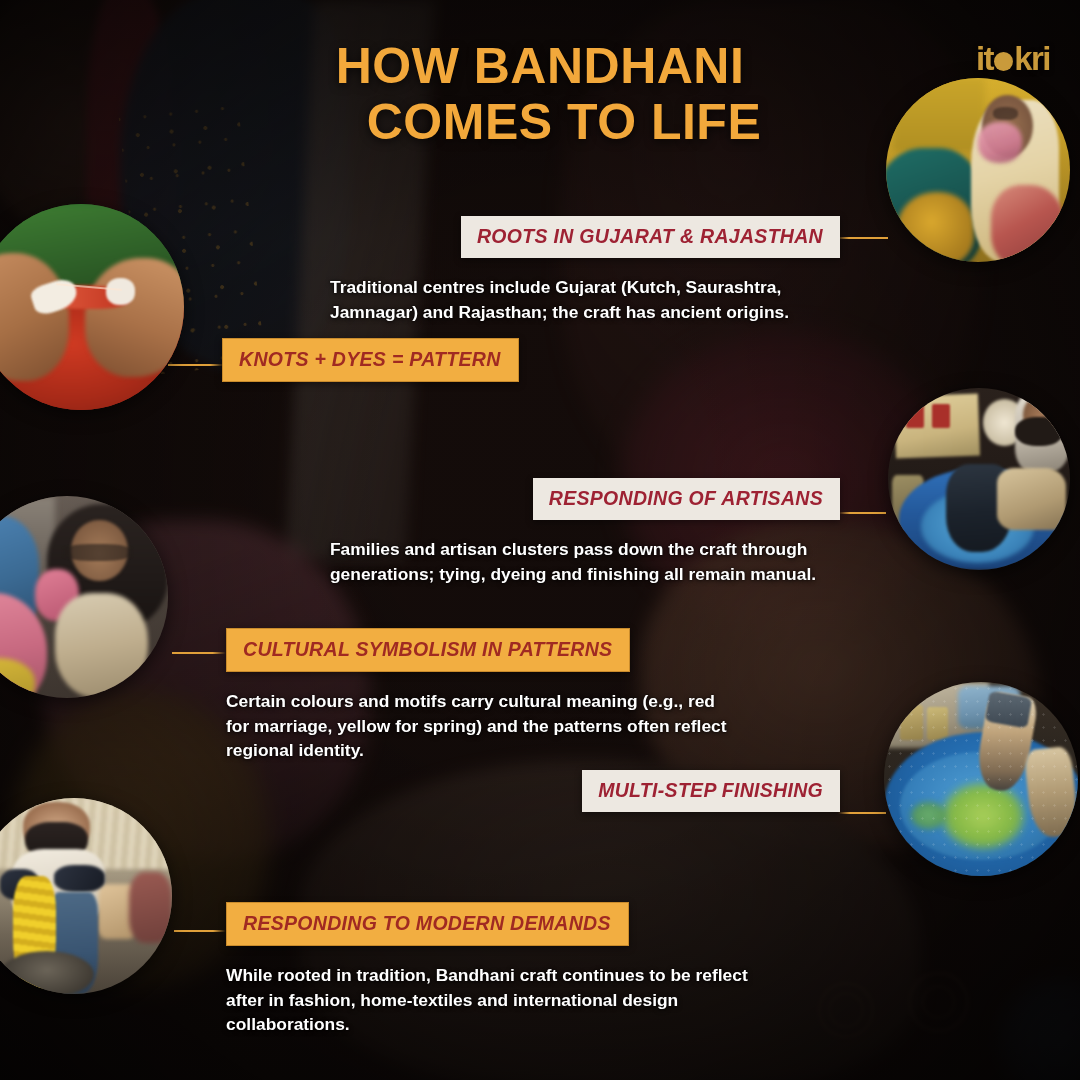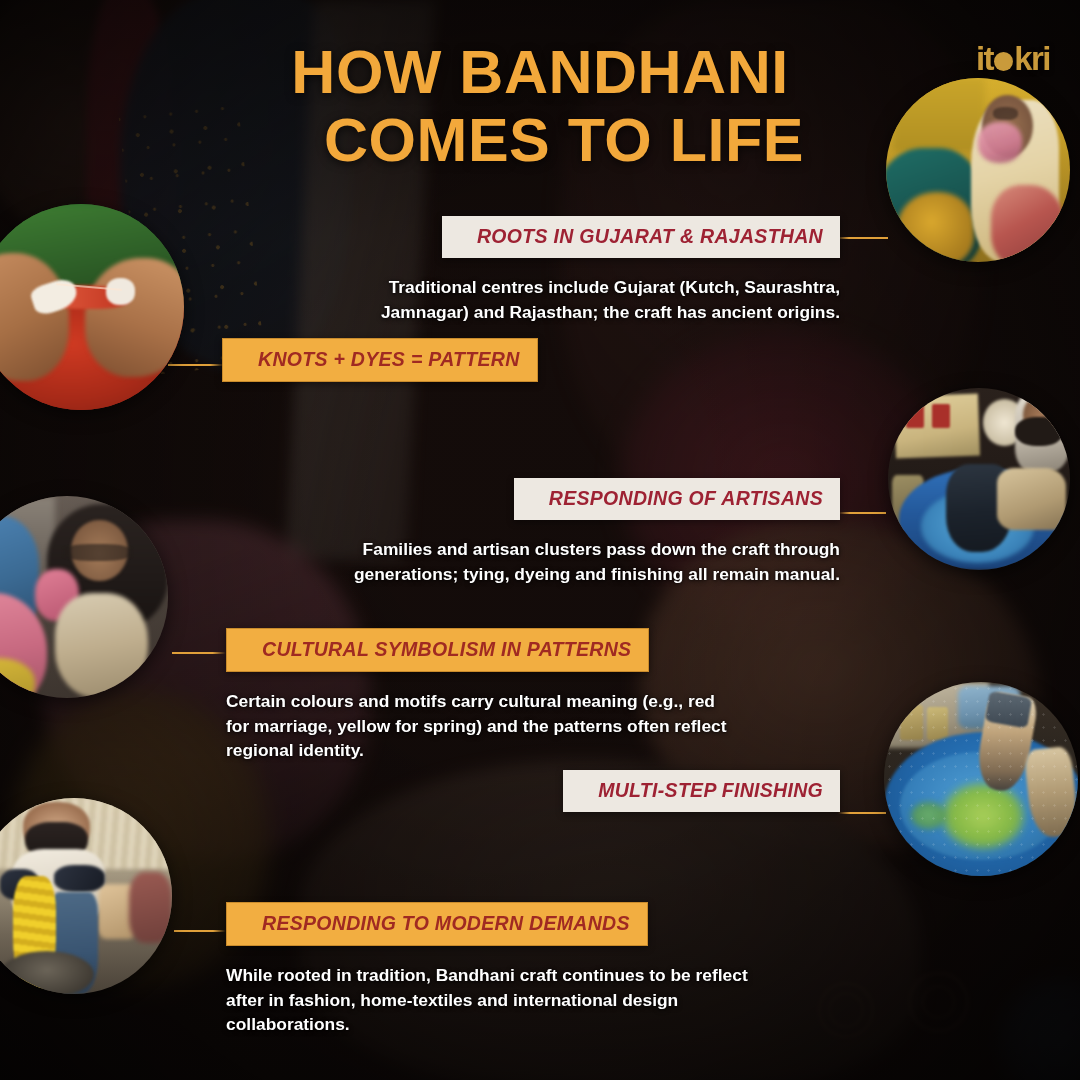--- a/index.html
+++ b/index.html
@@ -104,21 +104,21 @@
       radial-gradient(ellipse at 50% 45%, rgba(0,0,0,0) 20%, rgba(0,0,0,.42) 72%, rgba(0,0,0,.72) 100%),
       linear-gradient(180deg, rgba(10,6,5,.55) 0%, rgba(10,6,5,.18) 22%, rgba(10,6,5,.22) 70%, rgba(10,6,5,.58) 100%);
   }
   .bg-tint { position:absolute; inset:0; background:rgba(30,16,12,.40); }
 
   
   #title {
     position:absolute; left:0; right:0; top:38px; z-index:6;
     text-align:center;
     color:#F2A83B;
-    font-size:61px; line-height:1.12;
+    font-size:50px; line-height:1.12;
     font-weight:bold; letter-spacing:.5px;
     text-shadow:0 2px 10px rgba(0,0,0,.7);
   }
   #title .l2 { display:block;margin-left:48px; }
 
   #logo {
     position:absolute; right:30px; top:40px; z-index:7;
     font-size:33px; font-weight:bold; letter-spacing:-1.5px;
     color:#C99A3B;
     text-shadow:0 1px 5px rgba(0,0,0,.8);
@@ -127,36 +127,36 @@
     display:inline-block; width:19px; height:19px; border-radius:50%;
     background:#C99A3B; margin:0 1px; vertical-align:-1px;
   }
 
   
   .sec { position:absolute; z-index:5; }
   .sec-head {
     display:inline-block;
     font-size:19.5px; font-weight:bold; font-style:italic;
     letter-spacing:.3px;
-    padding:9px 17px 10px 35px;
+    padding:9px 17px 10px 16px;
     color:#9E2233;
     white-space:nowrap;
     box-shadow:0 2px 7px rgba(0,0,0,.45);
   }
   .sec-head.cream { background:#EDE8E1; }
   .sec-head.amber { background:#F2AE41; color:#A02A22; border:1px solid #c98b2c; }
   .sec-body {
     margin-top:17px;
     color:#FFFFFF;
     font-size:17.4px;
     line-height:1.42;
     font-weight:bold;
     text-shadow:0 1px 5px rgba(0,0,0,.85), 0 0 2px rgba(0,0,0,.6);
   }
-  .ralign { text-align:right; }
+  .ralign { }
   .lalign { text-align:left; }
 
   
   .conn {
     position:absolute; height:2px; z-index:4;
     background:linear-gradient(90deg, rgba(226,160,58,0) 0%, #E0A03A 25%, #E0A03A 100%);
   }
   .conn.left {
     background:linear-gradient(270deg, rgba(226,160,58,0) 0%, #E0A03A 25%, #E0A03A 100%);
   }

